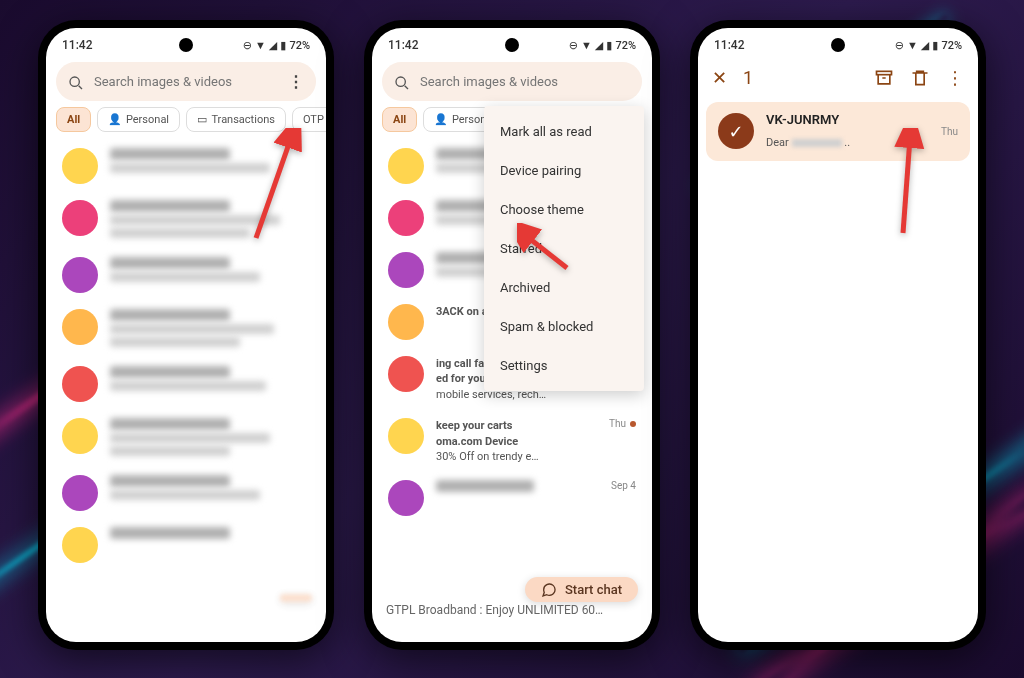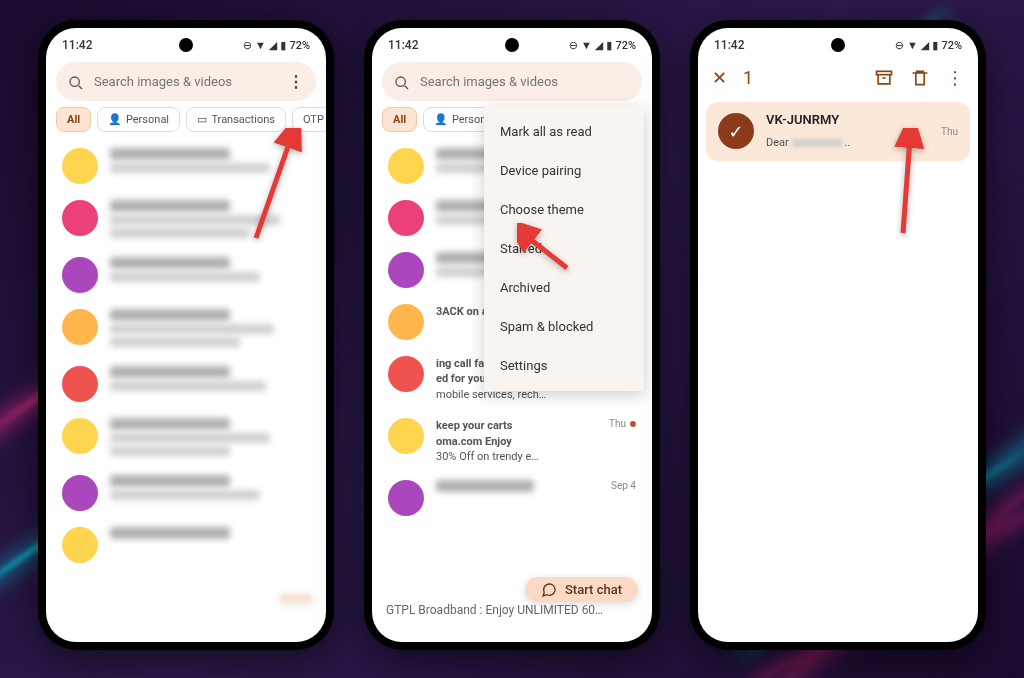--- a/index.html
+++ b/index.html
@@ -228,21 +228,21 @@
       <div class="msg">
             <div class="avatar" style="background:#ef5350"></div>
             <div class="msg-body">
               <div class="msg-text"><b>ing call facility has</b><br><b>ed for your number.</b><br><span>mobile services, rech…</span></div>
             </div>
             <span class="date"><span>Fri</span><span class="dot"></span></span>
           </div>
       <div class="msg">
             <div class="avatar" style="background:#ffd54f"></div>
             <div class="msg-body">
-              <div class="msg-text"><b>keep your carts</b><br><b>oma.com Enjoy</b><br><span>30% Off on trendy e…</span></div>
+              <div class="msg-text"><b>keep your carts</b><br><b>oma.com Device</b><br><span>30% Off on trendy e…</span></div>
             </div>
             <span class="date"><span>Thu</span><span class="dot"></span></span>
           </div>
       <div class="msg">
             <div class="avatar" style="background:#ab47bc"></div>
             <div class="msg-body">
               <div class="blur-title"></div>
             </div>
             <span class="date">Sep 4</span>
           </div>

